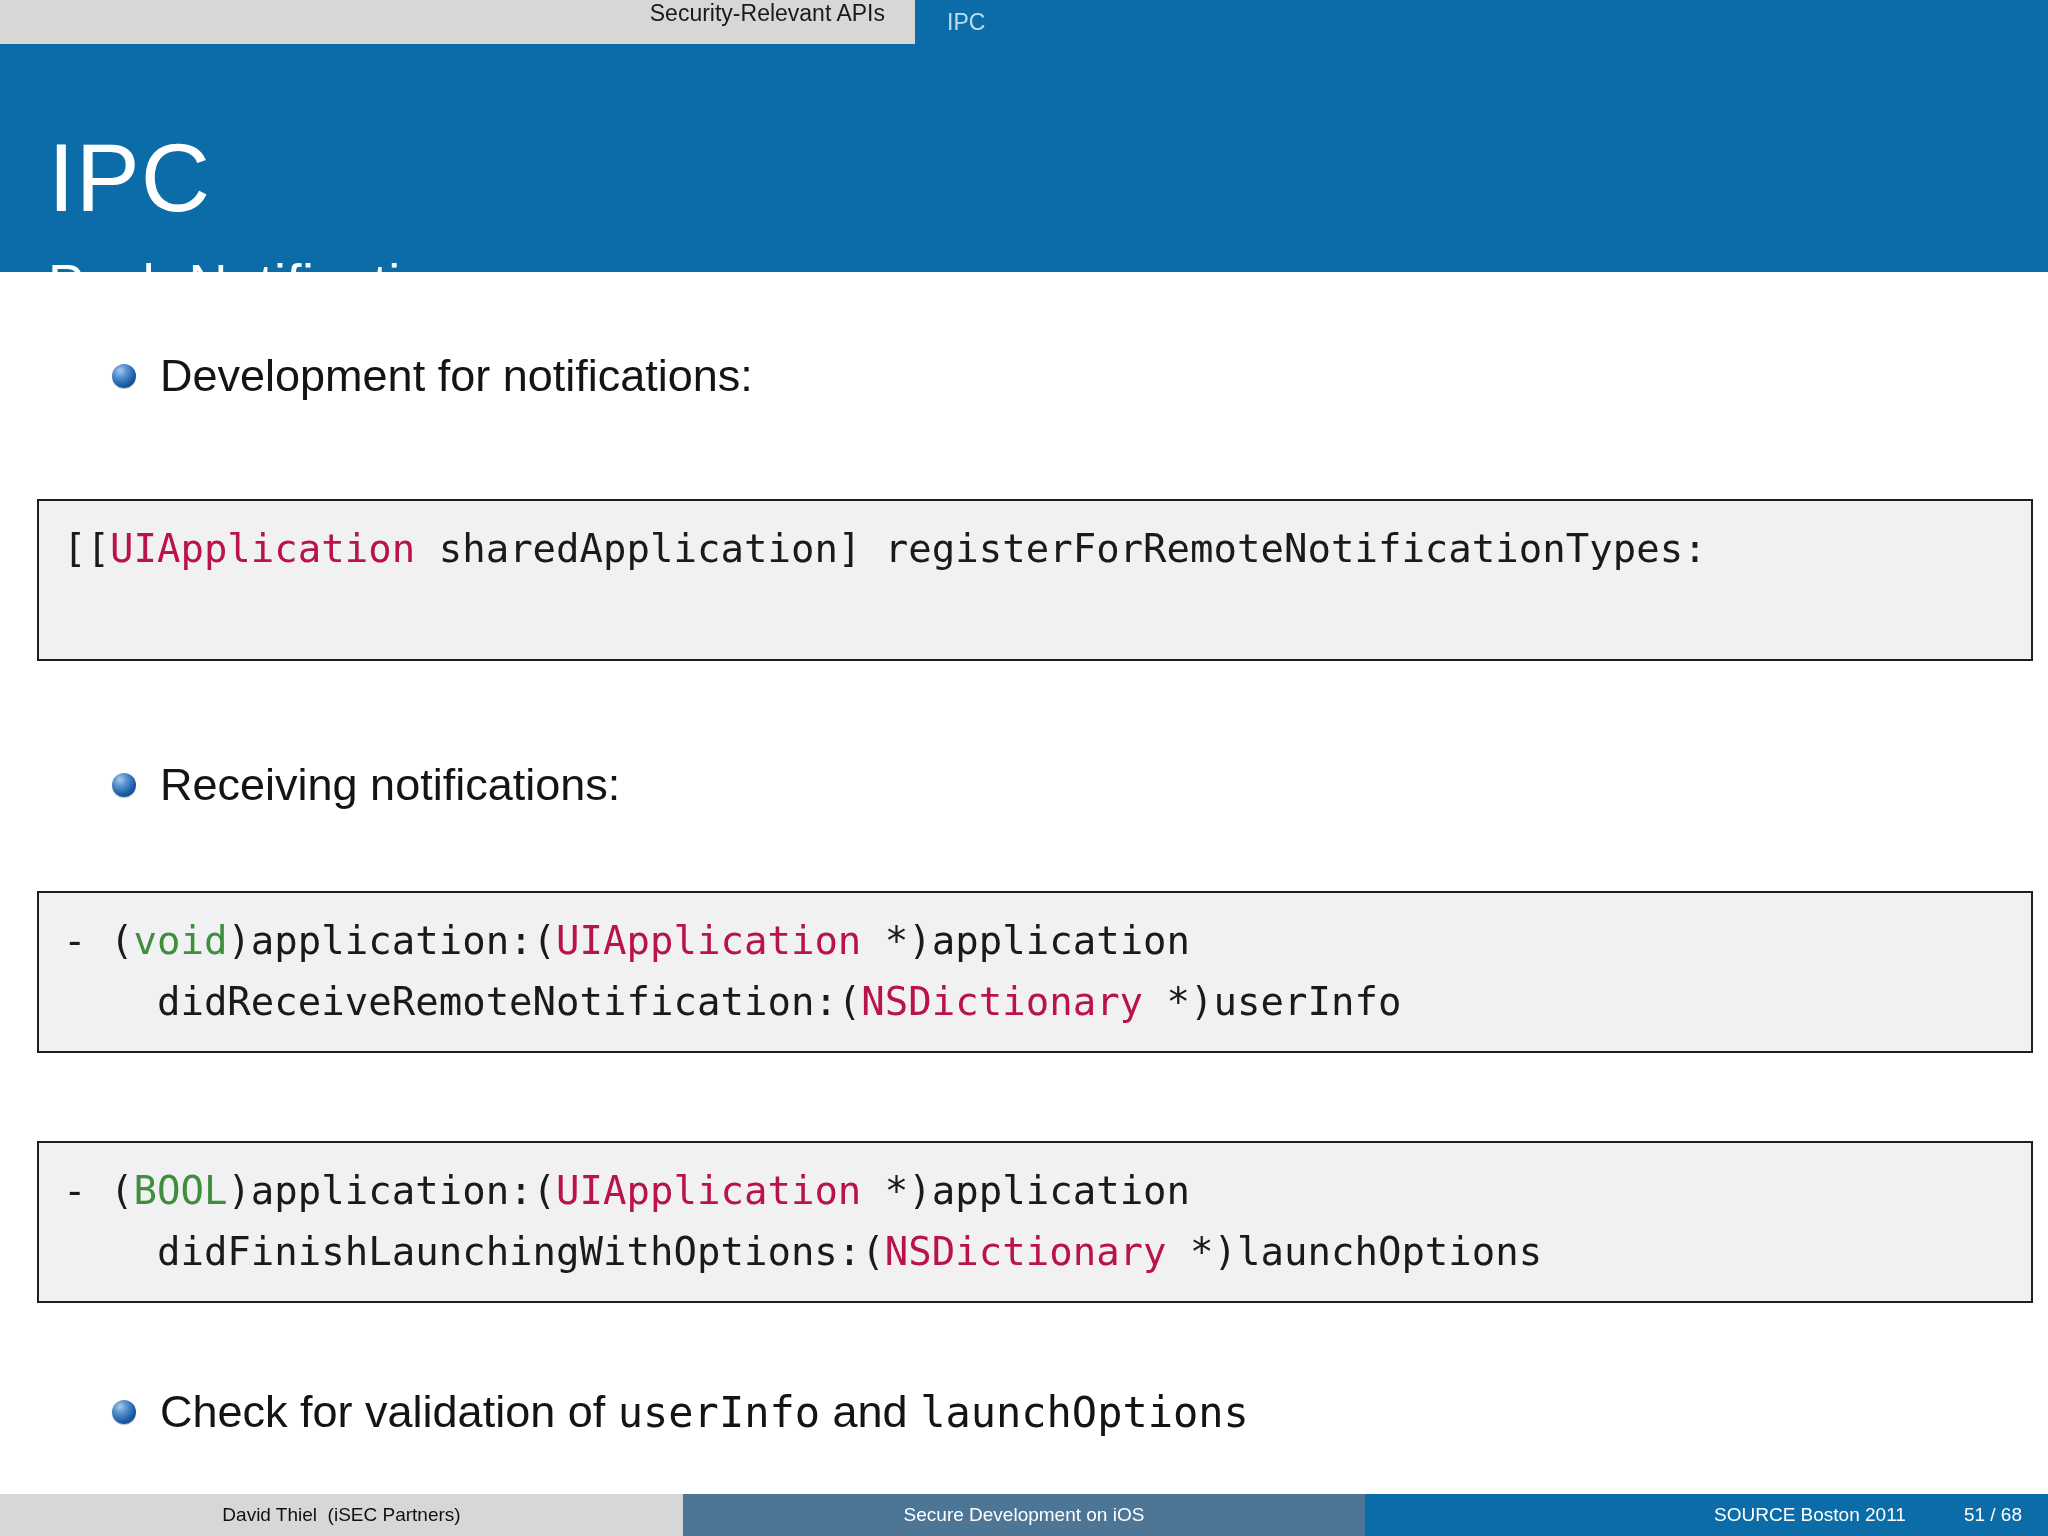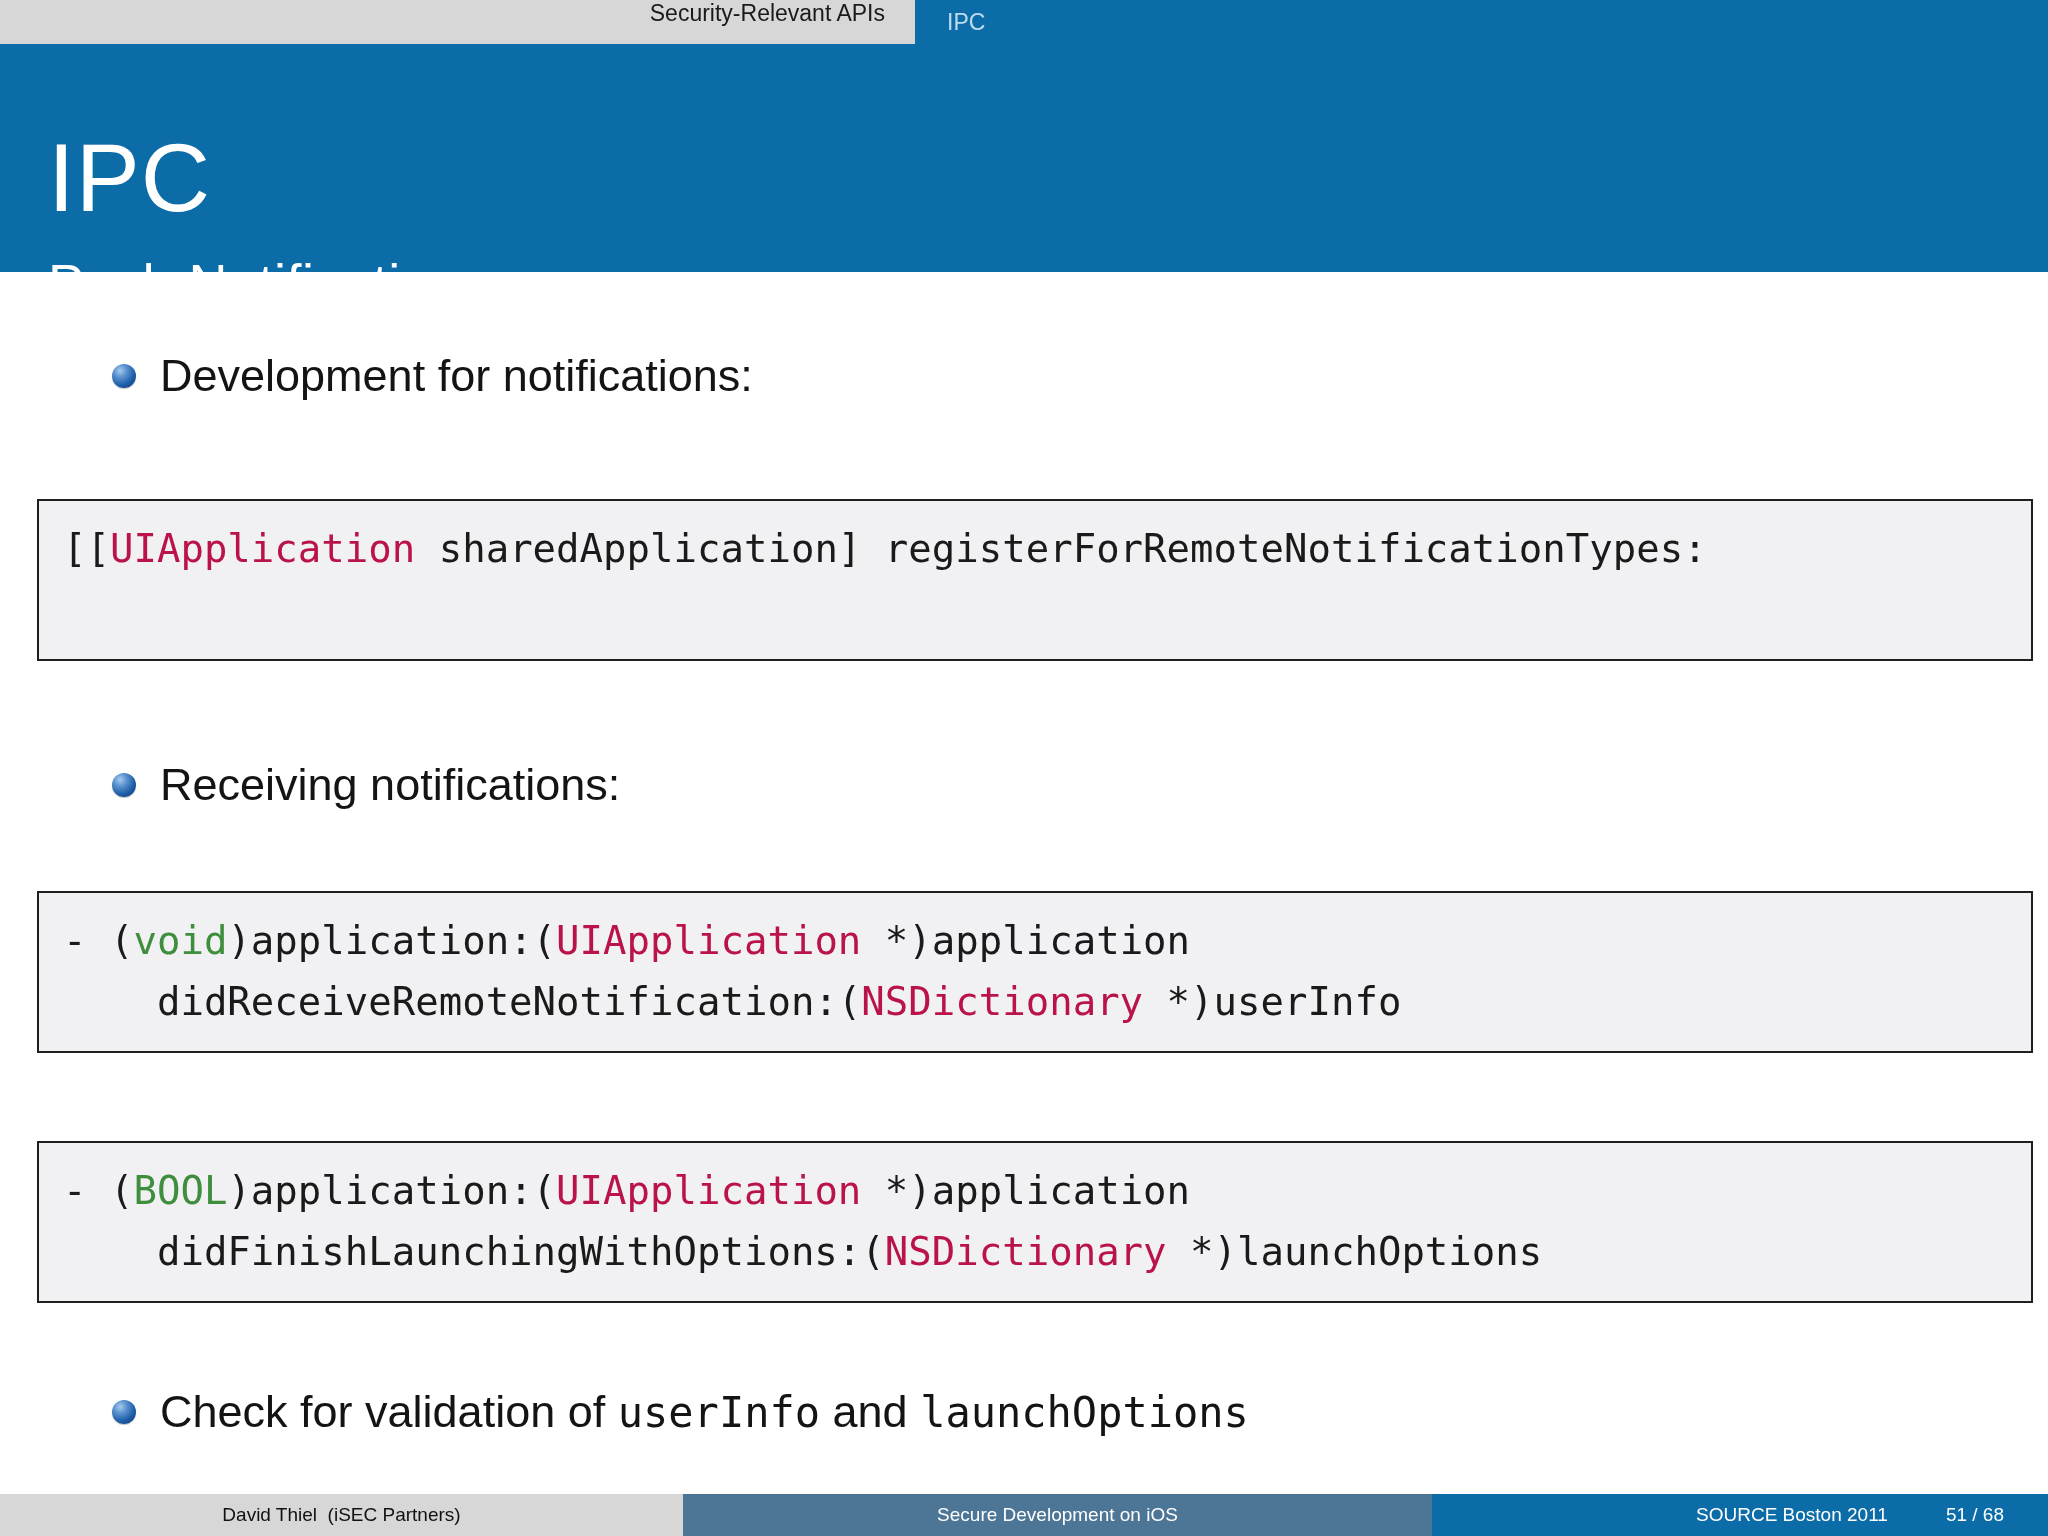--- a/index.html
+++ b/index.html
@@ -102,28 +102,28 @@
     position: absolute; left: 0; top: 1494px;
     width: 2048px; height: 42px;
     display: flex; font-size: 19px;
   }
   .f-left {
     width: 683px; background: var(--bar-gray);
     display: flex; align-items: center; justify-content: center;
     color: #111111; white-space: pre;
   }
   .f-mid {
-    width: 749px; background: var(--footer-mid);
+    width: 682px; background: var(--footer-mid);
     display: flex; align-items: center; justify-content: center;
     color: #ffffff;
   }
   .f-right {
     flex: 1; background: var(--accent);
     display: flex; align-items: center; justify-content: flex-end;
-    gap: 58px; padding-right: 44px; box-sizing: border-box;
+    gap: 58px; padding-right: 26px; box-sizing: border-box;
     color: #ffffff;
   }
 </style>
 </head>
 <body>
 
 <div class="slide">
 
   <header class="topbar">
     <div class="topbar-section">

